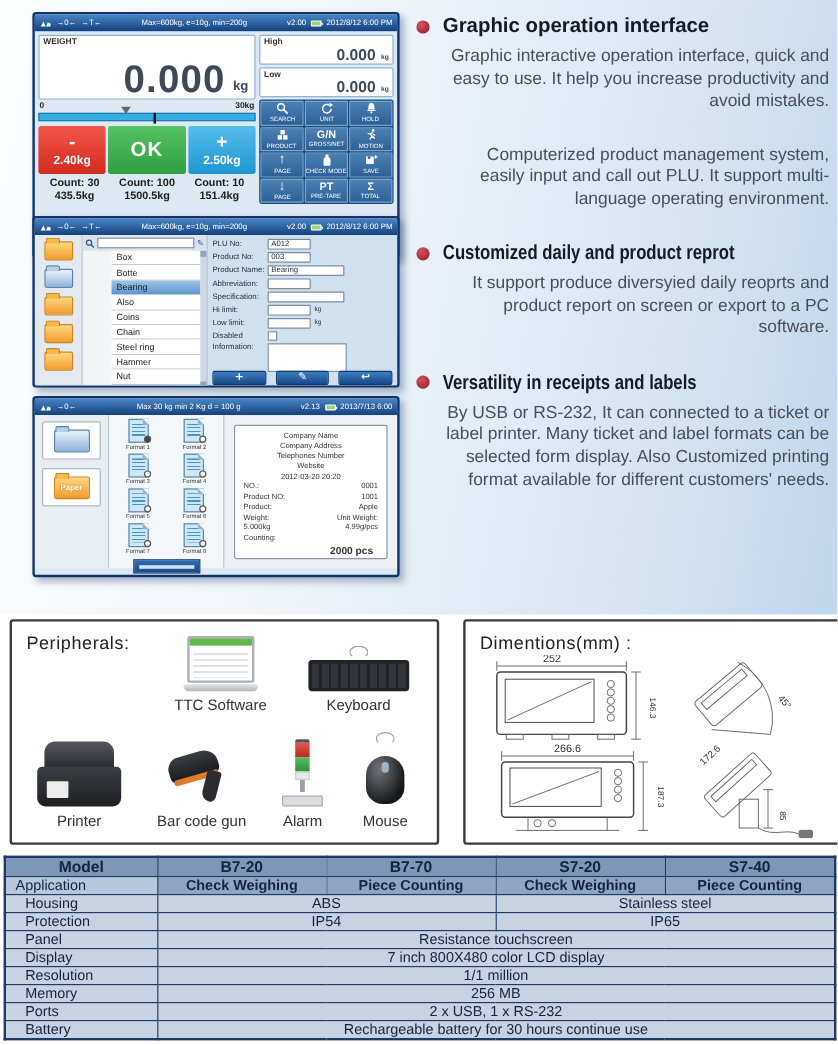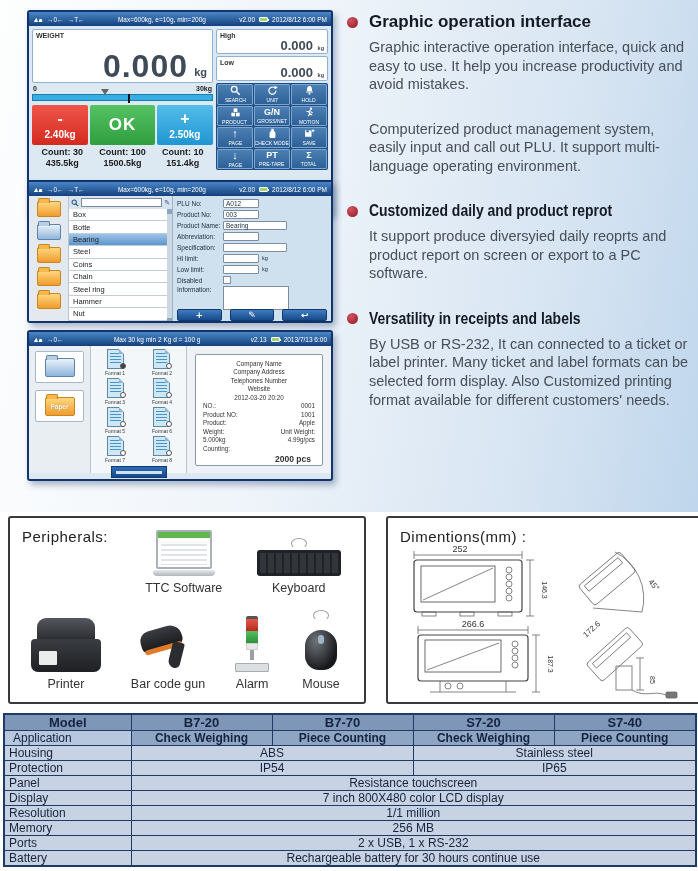--- a/index.html
+++ b/index.html
@@ -63,21 +63,21 @@
   .rail { width:40px; background:#e3e9ef; border-right:1px solid #b8c4cf; display:flex; flex-direction:column; align-items:center; padding-top:5px; gap:7px; }
   .folder { width:24px; height:16px; background:linear-gradient(#ffd77e,#f09c2e); border:1px solid #c8861f; border-radius:2px; position:relative; }
   .folder::before { content:''; position:absolute; top:-4px; left:0; width:10px; height:4px; background:#f6b84b; border:1px solid #c8861f; border-bottom:none; border-radius:2px 2px 0 0; }
   .folder.open { background:linear-gradient(#eaf2fa,#8fb4da); border-color:#5b83ad; }
   .folder.open::before { background:#b7cfe6; border-color:#5b83ad; }
   .plist { width:104px; background:#f2f5f8; border-right:1px solid #9fb3c6; display:flex; flex-direction:column; position:relative; }
   .searchrow { height:13px; display:flex; align-items:center; gap:2px; padding:1px 2px; background:#d7e3ee; }
   .mag { width:8px; height:8px; flex:0 0 auto; }
   .sinput { flex:1; height:9px; background:#fff; border:1px solid #7d8da0; }
   .sedit { font-size:7px; color:#2c5a8c; font-family:"DejaVu Sans", sans-serif; }
-  .plist-items { flex:1; padding-right:5px; }
+  .plist-items { flex:1; padding-right:5px;padding-left:24px; }
   .item { height:12.4px; background:#fff; border-bottom:1px solid #c2ccd6; font-size:7.5px; color:#222;
           display:flex; align-items:center; padding-left:4px; }
   .item.selected { background:linear-gradient(#9cc4e8,#5d96cd); }
   .lscroll { position:absolute; right:0; top:13px; bottom:0; width:5px; background:#cdd8e2; }
   .lscroll::before,.lscroll::after { content:''; position:absolute; left:0; width:5px; height:5px; background:#8aa5bf; }
   .lscroll::before { top:0; } .lscroll::after { bottom:0; }
   .form { flex:1; padding:2px 4px; font-size:6.5px; color:#1a2b3c; position:relative; }
   .frow { display:flex; align-items:center; height:10px; margin-bottom:1px; }
   .flabel { width:46px; flex:0 0 auto; }
   .finput { height:9px; background:#fff; border:1px solid #7d8da0; border-radius:1px; font-size:6.5px;
@@ -110,21 +110,21 @@
   .fmtlabel { font-size:5.5px; color:#333; margin-top:1px; white-space:nowrap; transform:scale(.9); }
   .thumb { margin:2px auto 0 auto; width:56px; height:12px; background:linear-gradient(#2d6db5,#174a8a); border:1px solid #123a6e; position:relative; }
   .thumb::before { content:''; position:absolute; left:4px; right:4px; top:4px; height:3px; background:#cfe0ee; }
   .preview { flex:1; display:flex; align-items:center; justify-content:center; }
   .receipt { width:128px; height:112px; background:#fff; border:1px solid #8a9aa8; border-radius:2px; padding:5px 7px; font-size:6.3px; color:#333; }
   .rline { text-align:center; line-height:1.35; }
   .rrow { display:flex; justify-content:space-between; line-height:1.35; }
   .rtotal { text-align:right; font-size:8.5px; font-weight:bold; margin-top:1px; padding-right:4px; }
 
   
-  .features { position:absolute; left:347px; top:12px; width:344px; }
+  .features { position:absolute; left:347px; top:12px; width:344px;text-align:right; }
   .feature { margin-bottom:26px; }
   .fhead { display:flex; align-items:center; gap:11px; }
   .bullet { width:11px; height:11px; border-radius:50%; flex:0 0 auto;
             background:radial-gradient(circle at 35% 30%, #d05560, #a32633 75%); }
   .ftitle { font-size:17px; font-weight:bold; color:#141923; white-space:nowrap; }
   .ftitle.condensed { transform:scaleX(.82); transform-origin:left center; }
   .fbody { margin:6px 0 0 22px; width:322px; font-size:14.5px; line-height:1.28; color:#474e57; }
 
   
   .obox { position:absolute; top:516px; height:188px; background:#fff; border:2px solid #3a3a3a; border-radius:3px; }
@@ -178,21 +178,21 @@
   .dimsvg { position:absolute; left:2px; top:28px; }
 
   
   .spec { position:absolute; left:3px; top:713px; width:692px; border-collapse:collapse; table-layout:fixed;
           font-size:12px; color:#15233f; }
   .spec td, .spec th { border:1px solid #1f3a64; height:13.5px; padding:0 2px; overflow:hidden; white-space:nowrap; }
   .spec { border:2px solid #1f3a64; }
   .spec .hdr { background:#7e96b7; font-weight:bold; text-align:center; font-size:13px; }
   .spec .applab { background:#b7c7dd; text-align:left; padding-left:8px; }
   .spec .appval { background:#8ea6c3; font-weight:bold; text-align:center; }
-  .spec .lab { background:#c7d2e2; text-align:left; padding-left:4px; }
+  .spec .lab { background:#c7d2e2; text-align:left; padding-left:16px; }
   .spec .val { background:#c7d2e2; text-align:center; }
 </style>
 </head>
 <body>
 
 <div class="page">
   <div class="hero">
 
     <div class="shot s1">
       <div class="sbar">
@@ -376,21 +376,21 @@
 
               <div class="item">
                 <span>Botte</span>
               </div>
 
               <div class="item selected">
                 <span>Bearing</span>
               </div>
 
               <div class="item">
-                <span>Steel</span>
+                <span>Also</span>
               </div>
 
               <div class="item">
                 <span>Coins</span>
               </div>
 
               <div class="item">
                 <span>Chain</span>
               </div>
 

